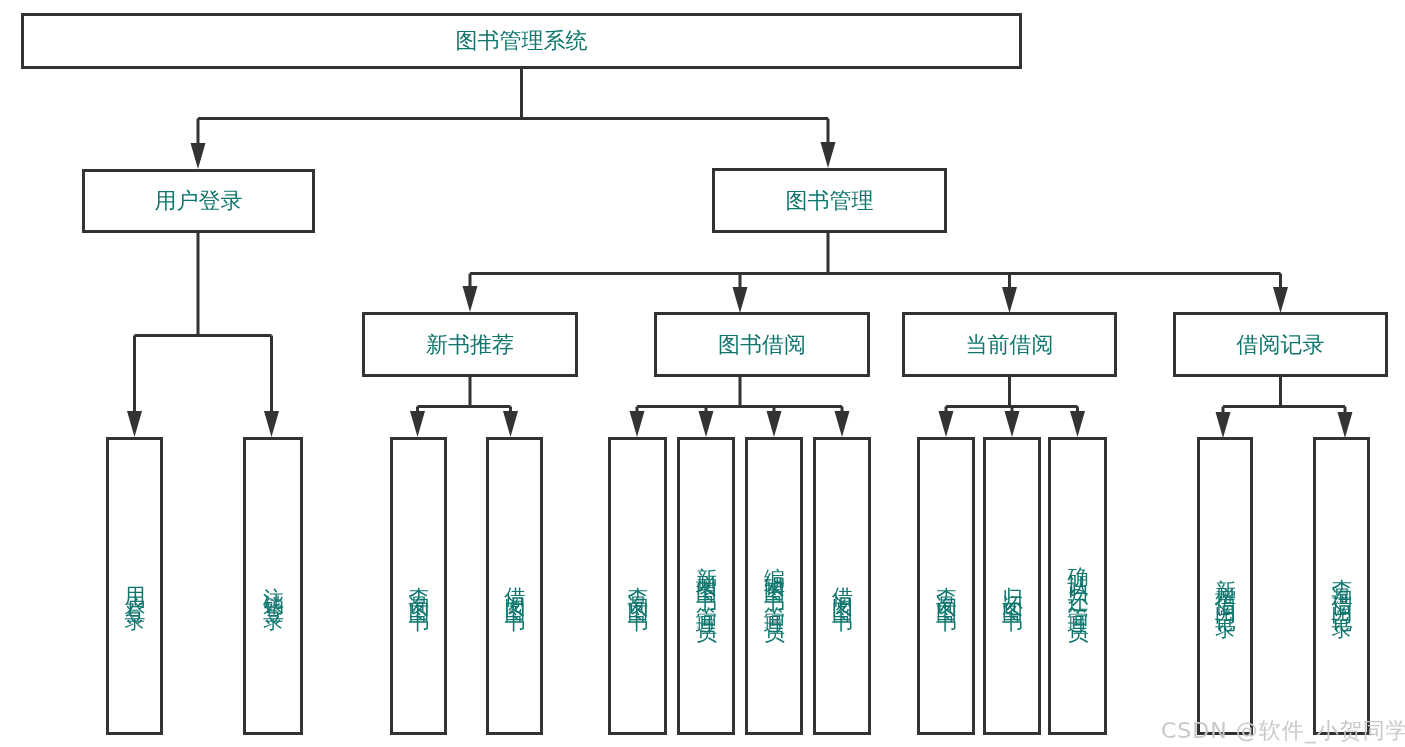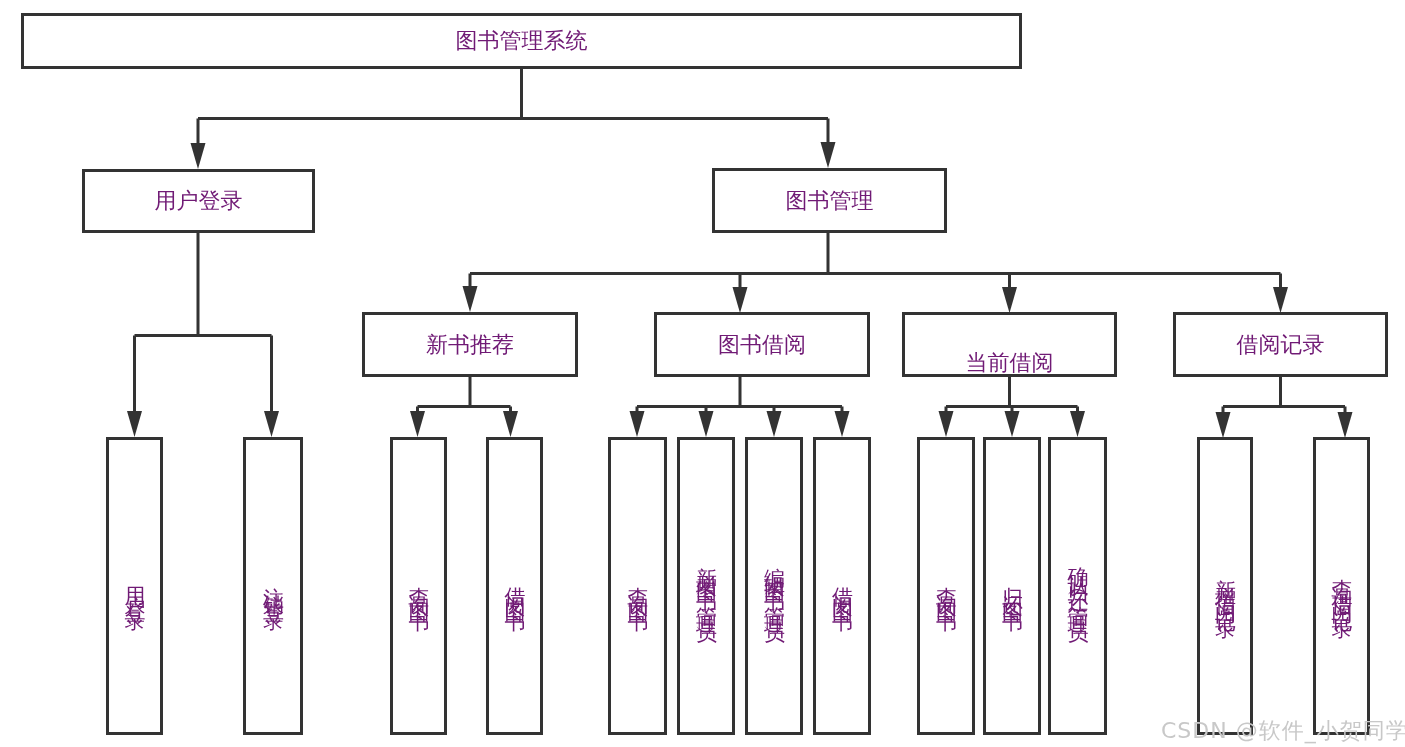--- a/index.html
+++ b/index.html
@@ -18,42 +18,42 @@
     pointer-events: none;
   }
   .box {
     position: absolute;
     box-sizing: border-box;
     border: 3px solid #333333;
     background: #ffffff;
     display: flex;
     align-items: center;
     justify-content: center;
-    color: #701a75;
+    color: #0f766e;
     font-size: 22px;
     line-height: 1;
     white-space: nowrap;
   }
   .vbox .vlabel {
     writing-mode: vertical-rl;
     text-orientation: mixed;
     letter-spacing: 8px;
     font-size: 21px;
     white-space: nowrap;
   }
   
   .n-root   { left: 21px;  top: 13px;  width: 1001px; height: 56px; }
   
   .n-login  { left: 82px;  top: 169px; width: 233px;  height: 64px; }
   .n-mgmt   { left: 712px; top: 168px; width: 235px;  height: 65px; }
   
   .lv3      { top: 312px; height: 65px; }
   .n-recommend { left: 362px;  width: 216px; }
   .n-borrow    { left: 632px;  width: 216px; margin-left: 22px; }
-  .n-current   { left: 902px;  width: 215px; align-items: flex-end; }
+  .n-current   { left: 902px;  width: 215px; }
   .n-records   { left: 1173px; width: 215px; }
   
   .vbox     { top: 437px; height: 298px; }
   .v-a1 { left: 106px;  width: 57px; }
   .v-a2 { left: 243px;  width: 60px; }
   .v-b1 { left: 390px;  width: 57px; }
   .v-b2 { left: 486px;  width: 57px; }
   .v-c1 { left: 608px;  width: 59px; }
   .v-c2 { left: 677px;  width: 58px; }
   .v-c3 { left: 745px;  width: 58px; }

